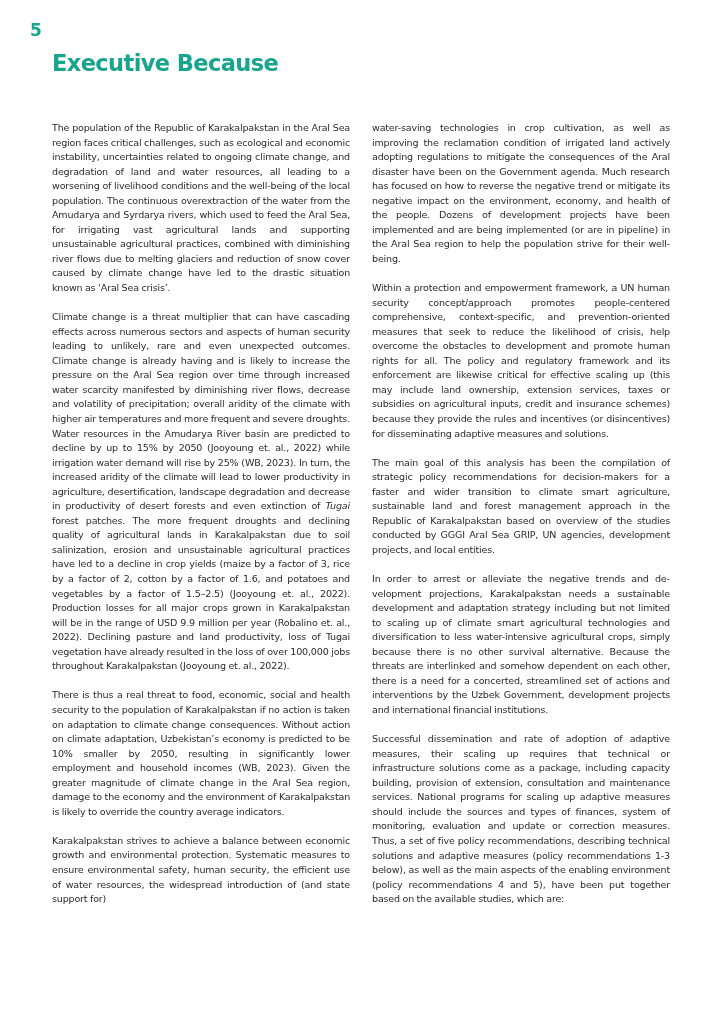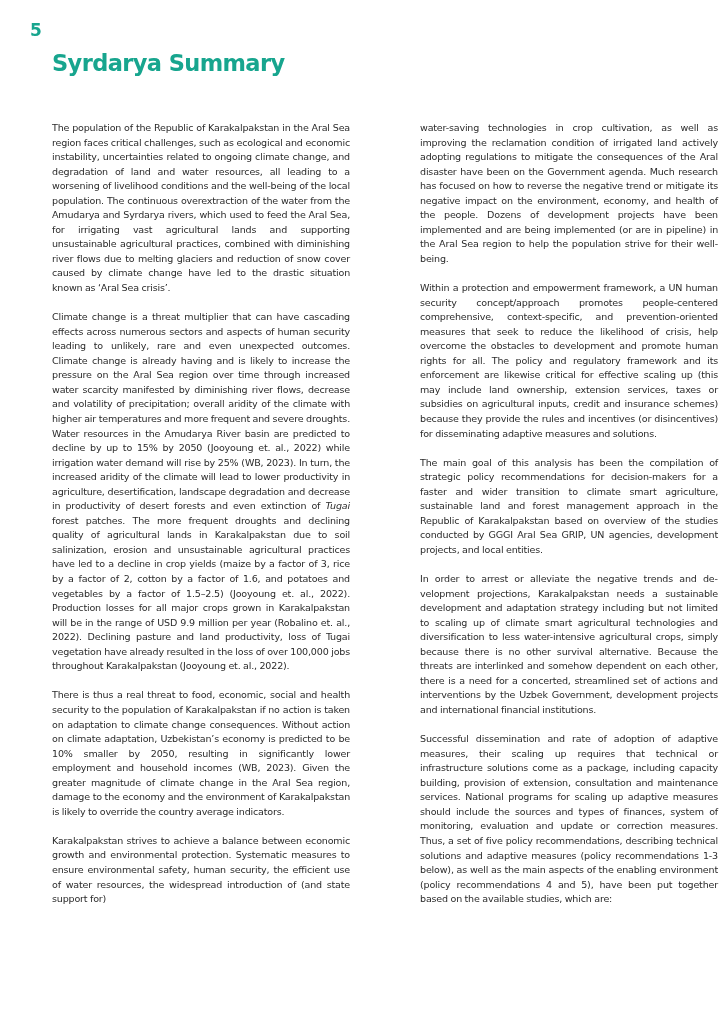--- a/index.html
+++ b/index.html
@@ -36,40 +36,40 @@
       letter-spacing: -0.6px;
       color: #17a58e;
       line-height: 30px;
     }
     .column {
       position: absolute;
       top: 121px;
       width: 298px;
     }
     .col-left { left: 52px; }
-    .col-right { left: 372px; margin-left: 48px; }
+    .col-right { left: 372px; }
     .para {
       margin: 0 0 14.6px 0;
       font-size: 9.55px;
       line-height: 14.55px;
       text-align: justify;
       letter-spacing: -0.18px;
       word-spacing: -0.3px;
       color: #2b2b2b;
       hyphens: manual;
     }
     .para em {
       font-style: italic;
     }
   </style>
 </head>
 <body>
 
 <div class="page-number">5</div>
-<h1 class="page-title">Syrdarya Summary</h1>
+<h1 class="page-title">Executive Because</h1>
 
 <div class="column col-left">
   <p class="para">The population of the Republic of Karakalpakstan in the Aral Sea region faces critical challenges, such as ecologi­cal and economic instability, uncertainties related to on­going climate change, and degradation of land and water resources, all leading to a worsening of livelihood condi­tions and the well-being of the local population. The continuous overextraction of the water from the Amu­darya and Syrdarya rivers, which used to feed the Aral Sea, for irrigating vast agricultural lands and supporting unsustainable agricultural practices, combined with di­minishing river flows due to melting glaciers and reduc­tion of snow cover caused by climate change have led to the drastic situation known as ‘Aral Sea crisis’.</p>
   <p class="para"><span>Climate change is a threat multiplier that can have cas­cading effects across numerous sectors and aspects of human security leading to unlikely, rare and even unex­pected outcomes. Climate change is already having and is likely to increase the pressure on the Aral Sea region over time through increased water scarcity manifested by diminishing river flows, decrease and volatility of pre­cipitation; overall aridity of the climate with higher air temperatures and more frequent and severe droughts. Water resources in the Amudarya River basin are pre­dicted to decline by up to 15% by 2050 (Jooyoung et. al., 2022) while irrigation water demand will rise by 25% (WB, 2023). In turn, the increased aridity of the climate will lead to lower productivity in agriculture, desertifica­tion, landscape degradation and decrease in productivity of desert forests and even extinction of </span><em>Tugai</em><span> forest patches. The more frequent droughts and declining quality of agricultural lands in Karakalpakstan due to soil salinization, erosion and unsustainable agricultural prac­tices have led to a decline in crop yields (maize by a factor of 3, rice by a factor of 2, cotton by a factor of 1.6, and potatoes and vegetables by a factor of 1.5–2.5) (Jooyoung et. al., 2022). Production losses for all major crops grown in Karakalpakstan will be in the range of USD 9.9 million per year (Robalino et. al., 2022). Declin­ing pasture and land productivity, loss of Tugai vegeta­tion have already resulted in the loss of over 100,000 jobs throughout Karakalpakstan (Jooyoung et. al., 2022).</span></p>
   <p class="para">There is thus a real threat to food, economic, social and health security to the population of Karakalpakstan if no action is taken on adaptation to climate change conse­quences. Without action on climate adaptation, Uzbeki­stan’s economy is predicted to be 10% smaller by 2050, resulting in significantly lower employment and house­hold incomes (WB, 2023). Given the greater magnitude of climate change in the Aral Sea region, damage to the economy and the environment of Karakalpakstan is likely to override the country average indicators.</p>
   <p class="para">Karakalpakstan strives to achieve a balance between economic growth and environmental protection. Sys­tematic measures to ensure environmental safety, human security, the efficient use of water resources, the widespread introduction of (and state support for)</p>
 </div>
 
 <div class="column col-right">
   <p class="para">water-saving technologies in crop cultivation, as well as improving the reclamation condition of irrigated land ac­tively adopting regulations to mitigate the consequenc­es of the Aral disaster have been on the Government agenda. Much research has focused on how to reverse the negative trend or mitigate its negative impact on the environment, economy, and health of the people. Dozens of development projects have been implement­ed and are being implemented (or are in pipeline) in the Aral Sea region to help the population strive for their well-being.</p>

